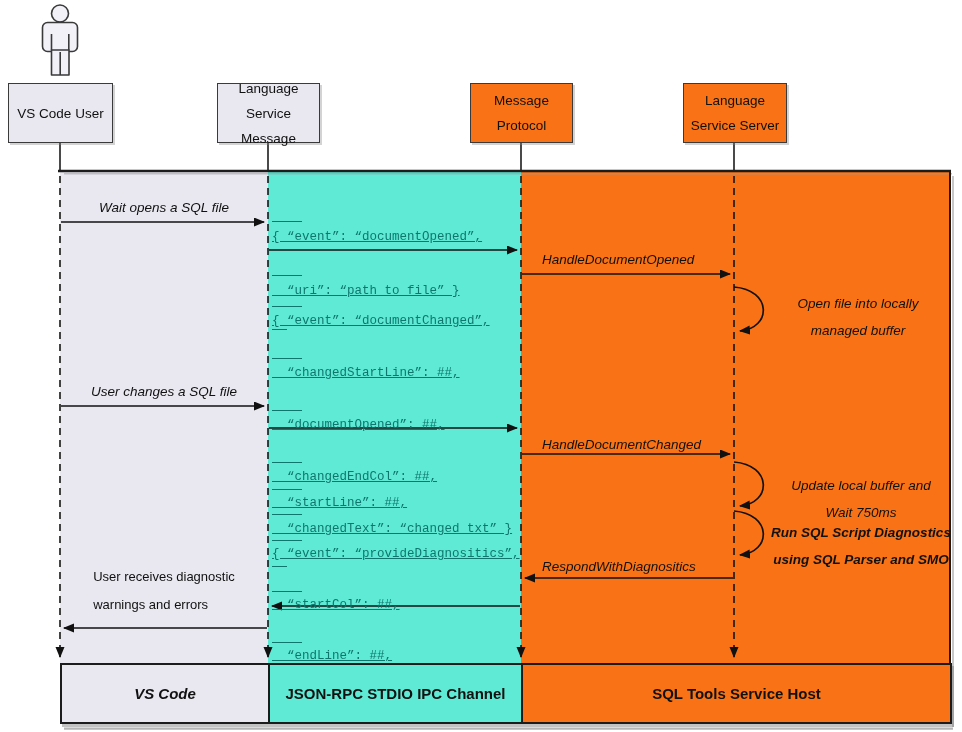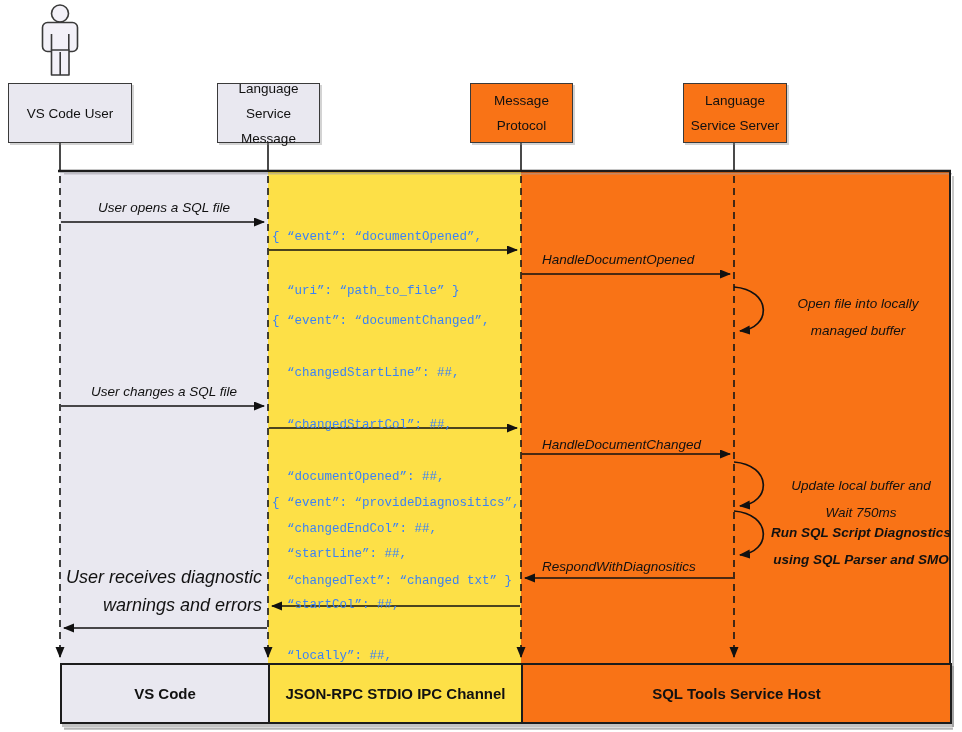--- a/index.html
+++ b/index.html
@@ -1,37 +1,37 @@
 <!DOCTYPE html>
 <html><head>
 <meta charset="utf-8">
 <style>
   html,body{margin:0;padding:0;background:#ffffff;}
   .stage{position:relative;width:962px;height:732px;background:#fff;overflow:hidden;
          font-family:"Liberation Sans",sans-serif;color:#111;}
   .region{position:absolute;top:172px;height:491px;}
   .lavbg{background:#e9e8f0;}
-  .peabg{background:#fde047;}
+  .peabg{background:#5eead4;}
   .grebg{background:#f97316;}
   .overlay{position:absolute;left:0;top:0;width:962px;height:732px;pointer-events:none;}
   .abox{position:absolute;top:83px;height:60px;border:1.6px solid #3a3a3a;box-sizing:border-box;
         display:flex;flex-direction:column;justify-content:center;align-items:center;
         font-size:13.5px;line-height:25px;text-align:center;
         box-shadow:2px 2px 0 rgba(130,130,130,.35);}
   .abox span{display:block;}
   .lbl{position:absolute;font-style:italic;font-size:13.5px;line-height:18px;white-space:nowrap;}
   .lbl.ctr{transform:translateX(-50%);text-align:center;}
-  .lbl2{position:absolute;font-style:italic;font-size:18px;line-height:28px;white-space:nowrap;
-        transform:translateX(-50%);text-align:right;}
+  .lbl2{position:absolute;font-size:13px;line-height:28px;white-space:nowrap;
+        transform:translateX(-50%);text-align:left;}
   .lbl2 span{display:block;}
   .note{position:absolute;font-style:italic;font-size:13.5px;line-height:27px;white-space:nowrap;
         transform:translateX(-50%);text-align:center;}
   .note span{display:block;}
   .code{position:absolute;font-family:"Liberation Mono",monospace;font-size:12.5px;
-        white-space:pre;color:#3b82f6;}
+        white-space:pre;color:#0f766e;text-decoration:underline;}
   .code span{display:block;}
   .code.c1 span{line-height:26px;}
   .code.c2 span{line-height:24px;}
   .code.c3 span{line-height:23px;}
   .footer{position:absolute;left:60px;top:663px;width:892px;height:61px;box-sizing:border-box;
           border:2px solid #1c1c1c;display:flex;box-shadow:2px 3px 0 rgba(120,120,120,.45);}
   .fcell{box-sizing:border-box;display:flex;align-items:center;justify-content:center;
          font-weight:bold;font-size:15px;}
   .fcell.b{border-right:2px solid #1c1c1c;}
 </style>
@@ -99,37 +99,37 @@
       <line x1="267" y1="628" x2="64" y2="628" marker-end="url(#arr)"></line>
     </g>
 
     <g stroke="#111" stroke-width="1.7" fill="none">
       <path d="M734,287 C772,290 772,328 740,331" marker-end="url(#arr)"></path>
       <path d="M734,462 C772,465 772,503 740,506" marker-end="url(#arr)"></path>
       <path d="M734,511 C772,514 772,552 740,555" marker-end="url(#arr)"></path>
     </g>
   </svg>
 
-  <div class="abox lavbg" style="left:8px;width:124px;">
+  <div class="abox lavbg" style="left:8px;width:105px;">
     <span>VS Code User</span>
   </div>
   <div class="abox lavbg" style="left:217px;width:103px;">
     <span>Language</span>
     <span>Service Message</span>
   </div>
   <div class="abox grebg" style="left:470px;width:103px;">
     <span>Message</span>
     <span>Protocol</span>
   </div>
   <div class="abox grebg" style="left:683px;width:104px;">
     <span>Language</span>
     <span>Service Server</span>
   </div>
 
-  <div class="lbl ctr" style="left:164px;top:199px;">User opens a SQL file</div>
+  <div class="lbl ctr" style="left:164px;top:199px;">Wait opens a SQL file</div>
   <div class="lbl ctr" style="left:164px;top:383px;">User changes a SQL file</div>
   <div class="lbl2" style="left:164px;top:563px;">
     <span>User receives diagnostic</span>
     <span>warnings and errors</span>
   </div>
   <div class="lbl" style="left:542px;top:251px;">HandleDocumentOpened</div>
   <div class="lbl" style="left:542px;top:436px;">HandleDocumentChanged</div>
   <div class="lbl" style="left:542px;top:558px;">RespondWithDiagnositics</div>
 
   <div class="note" style="left:858px;top:290px;">
@@ -145,36 +145,35 @@
     <span>using SQL Parser and SMO</span>
   </div>
 
   <div class="code c1" style="left:272px;top:196px;">
     <span>{ “event”: “documentOpened”,</span>
     <span>  “uri”: “path_to_file” }</span>
   </div>
   <div class="code c2" style="left:272px;top:281px;">
     <span>{ “event”: “documentChanged”,</span>
     <span>  “changedStartLine”: ##,</span>
-    <span>  “changedStartCol”: ##,</span>
     <span>  “documentOpened”: ##,</span>
     <span>  “changedEndCol”: ##,</span>
     <span>  “changedText”: “changed txt” }</span>
   </div>
   <div class="code c3" style="left:272px;top:464px;">
+    <span>  “startLine”: ##,</span>
     <span>{ “event”: “provideDiagnositics”,</span>
-    <span>  “startLine”: ##,</span>
     <span>  “startCol”: ##,</span>
-    <span>  “locally”: ##,</span>
+    <span>  “endLine”: ##,</span>
     <span>  “endCol”: ##,</span>
     
   </div>
 
   <div class="footer">
-    <div class="fcell b lavbg" style="width:208px;">
+    <div class="fcell b lavbg" style="width:208px;font-style:italic;">
       <span>VS Code</span>
     </div>
     <div class="fcell b peabg" style="width:253px;">
       <span>JSON-RPC STDIO IPC Channel</span>
     </div>
     <div class="fcell grebg" style="flex:1;">
       <span>SQL Tools Service Host</span>
     </div>
   </div>
 

